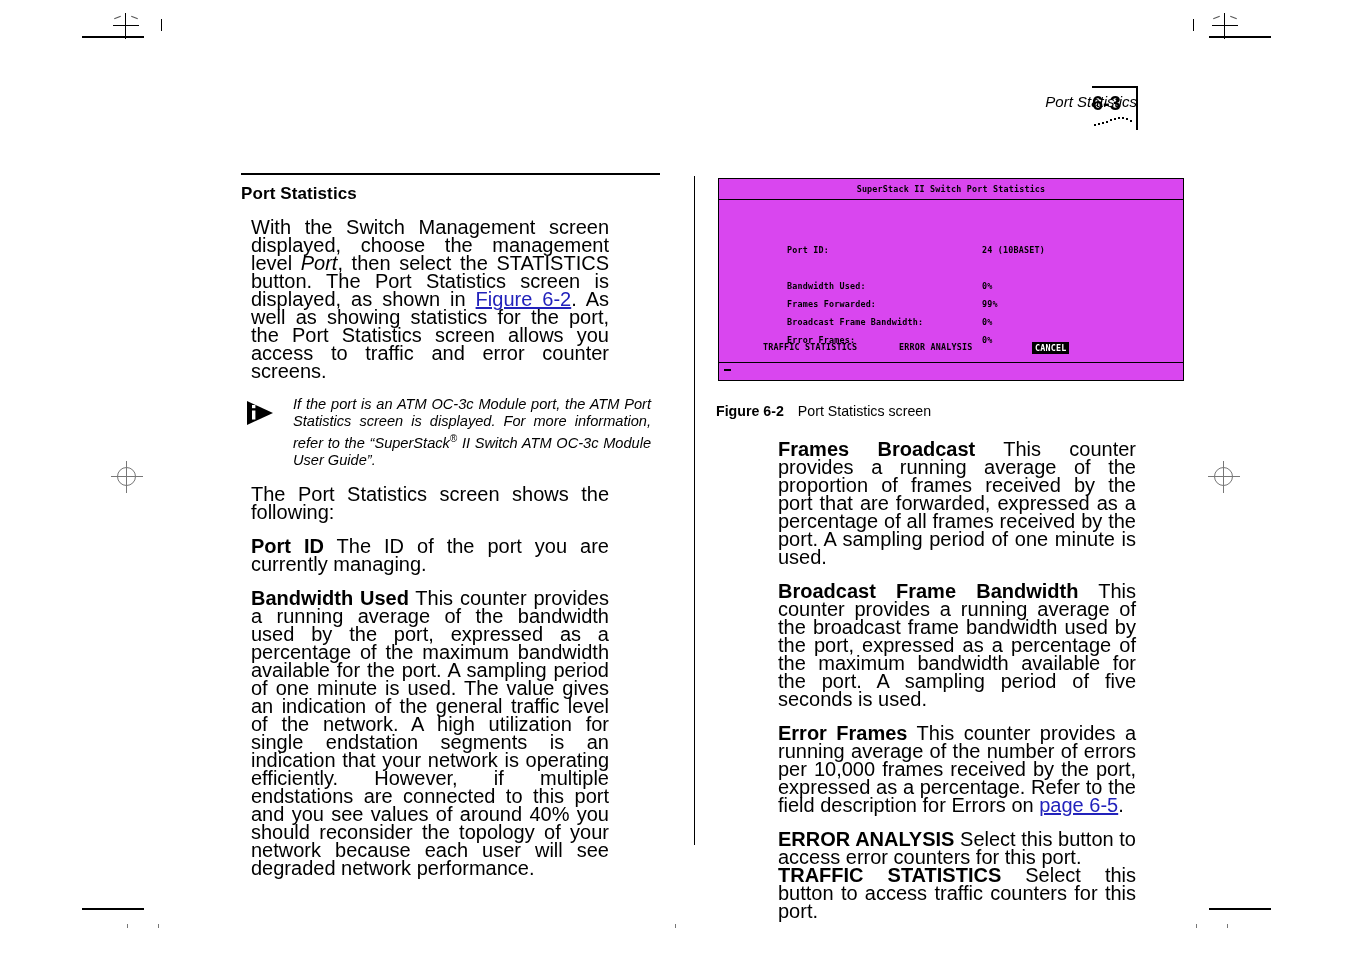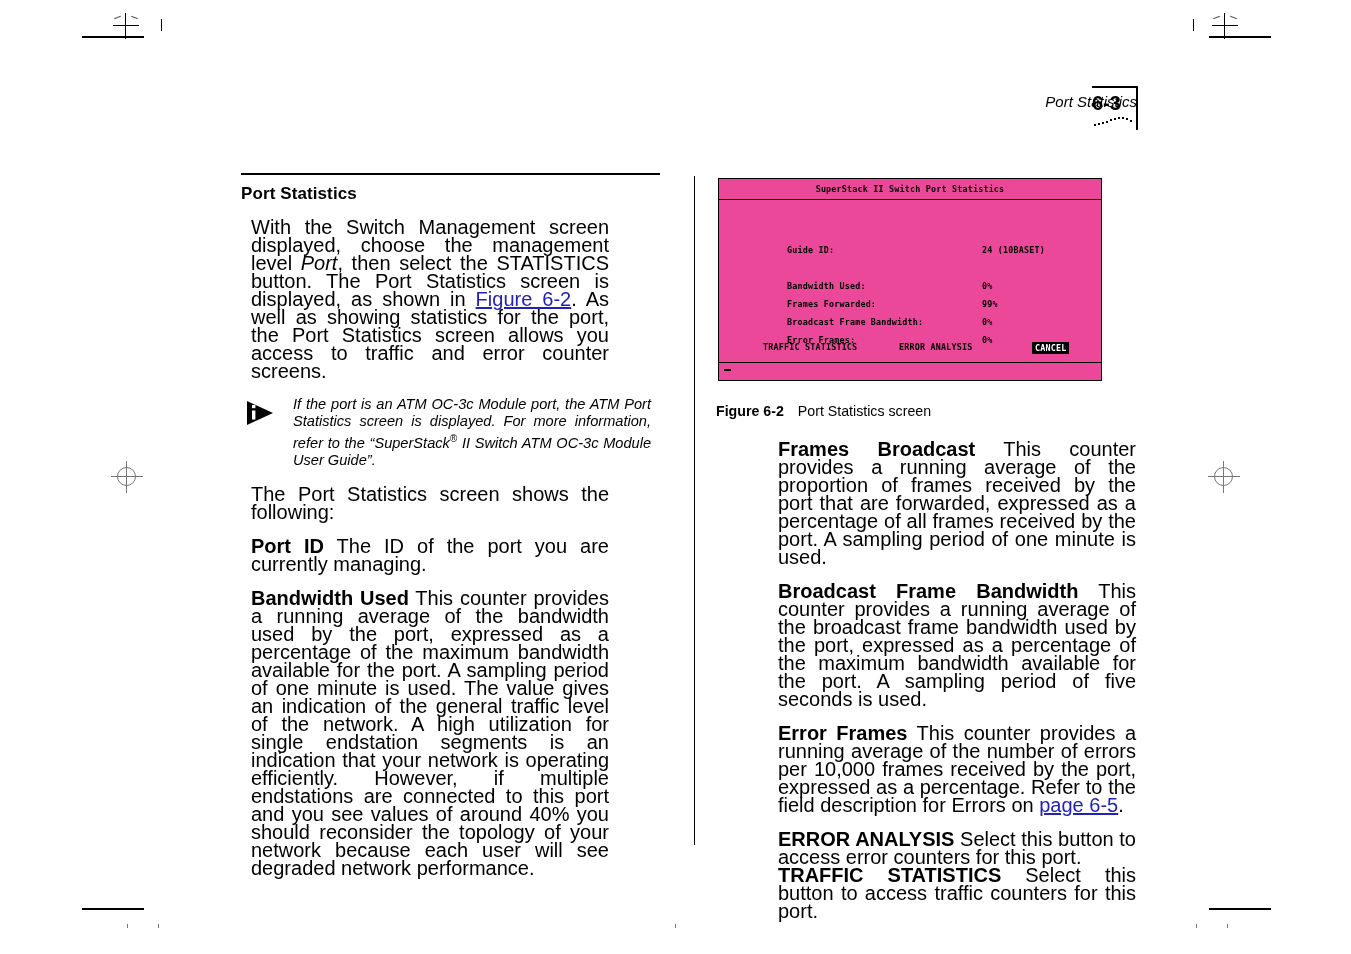--- a/index.html
+++ b/index.html
@@ -207,23 +207,23 @@
     line-height: 17px;
     text-align: justify;
   }
   .note-text sup { font-size: 10px; vertical-align: super; }
 
   
   .fig-box {
     position: absolute;
     left: 718px;
     top: 178px;
-    width: 384px;
+    width: 466px;
     border: 1px solid #000;
-    background: #ec4899;
+    background: #d946ef;
     box-sizing: border-box;
   }
   .term {
     font-family: "DejaVu Sans Mono", "Liberation Mono", monospace;
     font-size: 8.4px;
     font-weight: bold;
     color: #000;
     letter-spacing: 0.2px;
   }
   .term-title {
@@ -371,21 +371,21 @@
   <p class="body indent"><b>Port ID</b><span> The ID of the port you are currently managing.</span></p>
 
   <p class="body indent last"><b>Bandwidth Used</b><span> This counter provides a running average of the bandwidth used by the port, expressed as a percentage of the maximum bandwidth available for the port. A sampling period of one minute is used. The value gives an indication of the general traffic level of the network. A high utilization for single endstation segments is an indication that your network is operating efficiently. However, if multiple endstations are connected to this port and you see values of around 40% you should reconsider the topology of your network because each user will see degraded network performance.</span></p>
 </div>
 
 <div class="fig-box">
   <div class="term term-title">SuperStack II Switch Port Statistics</div>
   <div class="term-body">
 
     <div class="term-row" style="top:45px;">
-      <span class="term term-label">Guide ID:</span>
+      <span class="term term-label">Port ID:</span>
       <span class="term term-value">24 (10BASET)</span>
     </div>
 
     <div class="term-row" style="top:81px;">
       <span class="term term-label">Bandwidth Used:</span>
       <span class="term term-value">0%</span>
     </div>
 
     <div class="term-row" style="top:99px;">
       <span class="term term-label">Frames Forwarded:</span>

